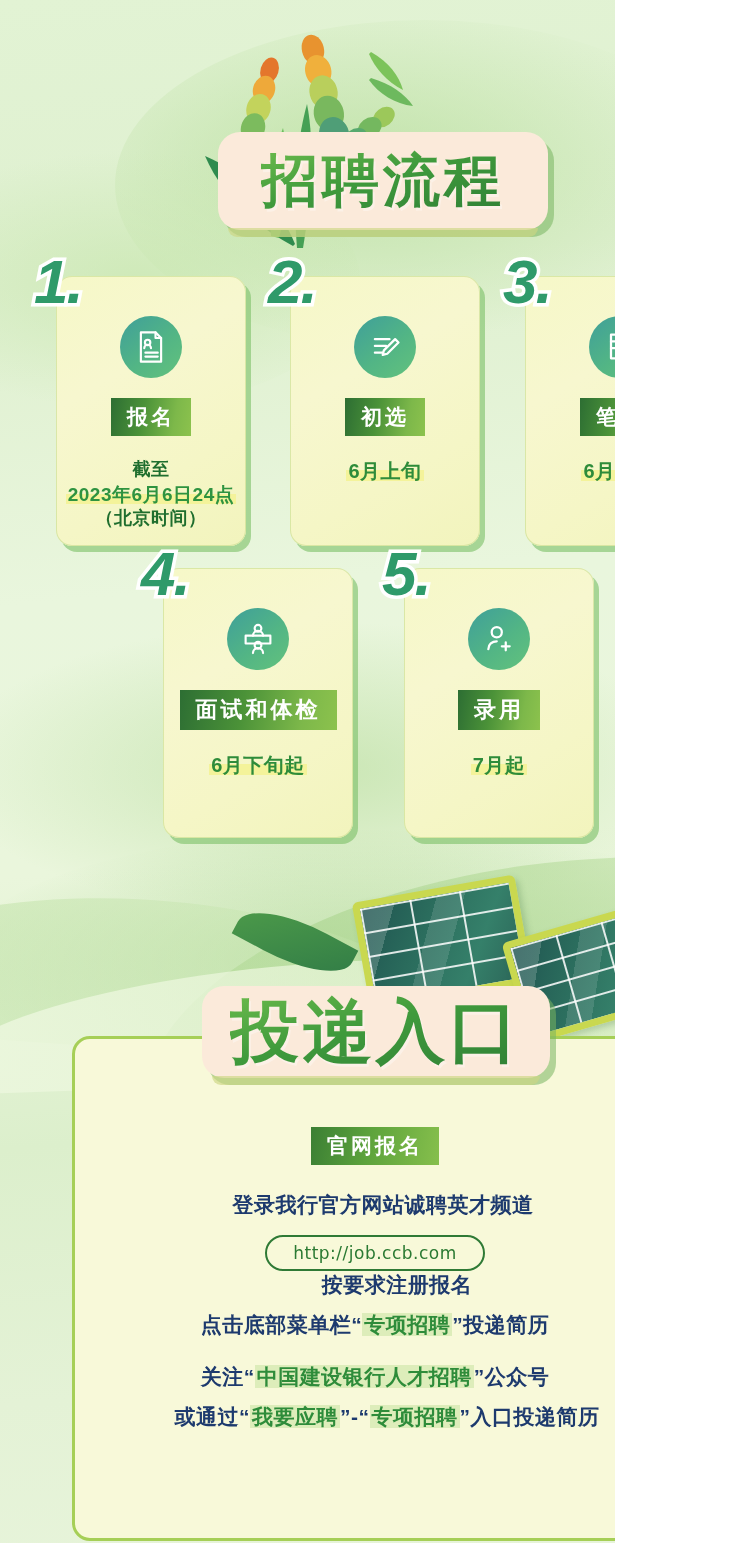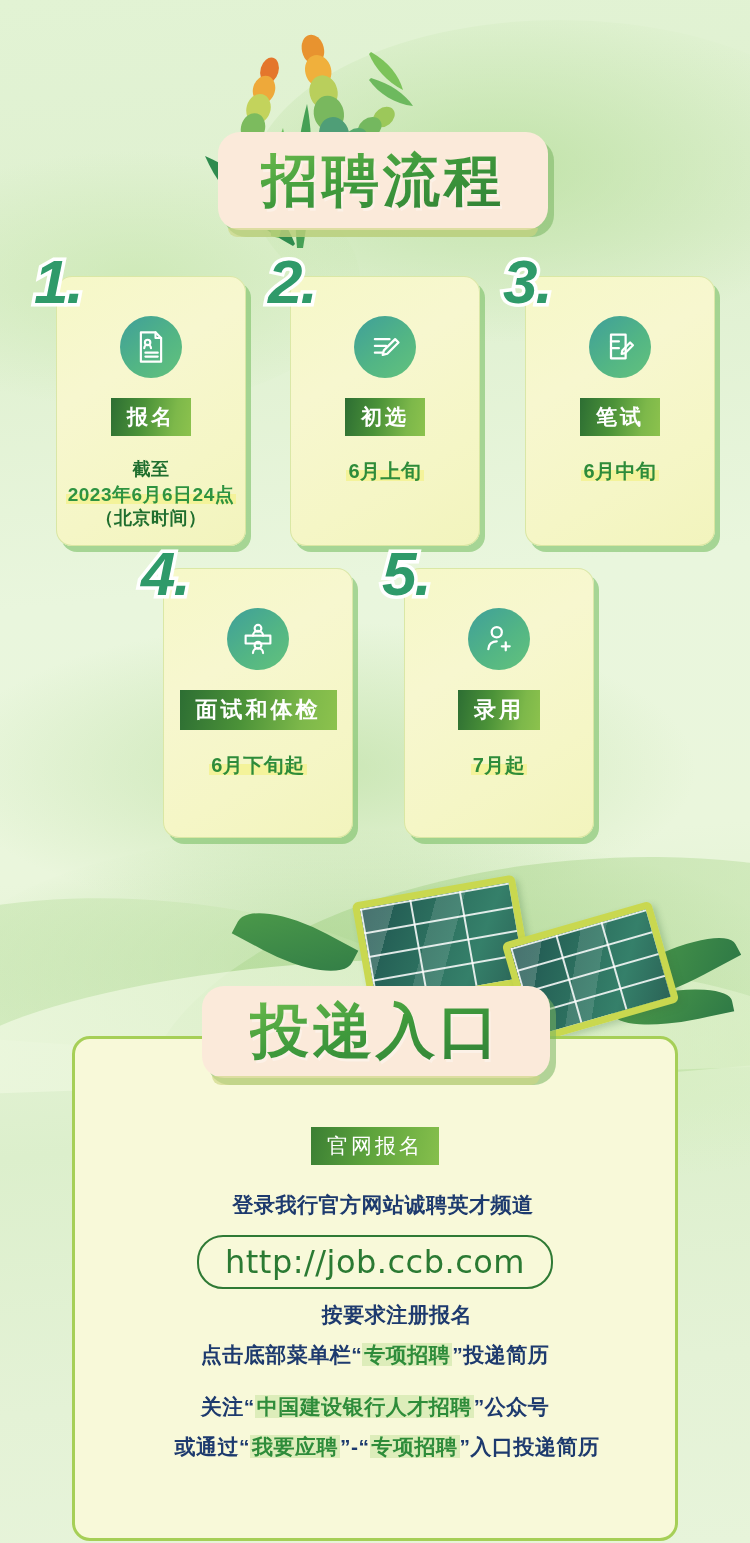--- a/index.html
+++ b/index.html
@@ -3,21 +3,21 @@
 <meta charset="utf-8">
 <style>
   * { box-sizing: border-box; margin: 0; padding: 0; }
   html, body {
     width: 750px; height: 1543px;
     font-family: "Liberation Sans", "DejaVu Sans", sans-serif;
     overflow: hidden;
   }
   #page {
     position: relative;
-    width: 750px; height: 1543px;
+    width: 615px; height: 1543px;
     background:
       linear-gradient(175deg, #e2f3d4 0%, #dff0d0 18%, #e9f6dd 38%, #eaf6dc 55%, #dcefcc 72%, #e4f2d6 88%, #e7f4da 100%);
     overflow: hidden;
   }
 
   
   .blob { position: absolute; border-radius: 50%; pointer-events: none; }
   .blob-a { width: 620px; height: 330px; right: -120px; top: 20px;
             background: radial-gradient(ellipse at 40% 45%, rgba(183,222,156,.75), rgba(183,222,156,0) 68%); }
   .blob-b { width: 500px; height: 260px; left: -140px; top: 150px;
@@ -61,21 +61,21 @@
   .title-text {
     font-weight: 700; letter-spacing: 4px;
     background: linear-gradient(165deg, #6fbe4e 0%, #3f9a3c 45%, #2f7f36 100%);
     -webkit-background-clip: text; background-clip: text; color: transparent;
     text-shadow: 0 0 0 transparent;
     filter: drop-shadow(2px 3px 0 rgba(255,255,255,.35));
   }
   #title-recruit { left: 218px; top: 132px; width: 330px; height: 98px; }
   #title-recruit .title-text { font-size: 57px; }
   #title-submit { left: 202px; top: 986px; width: 348px; height: 92px; }
-  #title-submit .title-text { font-size: 59px; }
+  #title-submit .title-text { font-size: 69px; }
 
   
   .card {
     position: absolute;
     width: 190px; height: 270px;
     border-radius: 16px;
     background: linear-gradient(150deg, #f6f8c8 0%, #f7f7cf 35%, #f5f6c6 70%, #f2f4bd 100%);
     box-shadow: 5px 6px 0 rgba(130,195,110,.65), inset 0 0 0 1px rgba(190,215,130,.5);
     display: flex; flex-direction: column; align-items: center;
     padding-top: 40px;
@@ -154,33 +154,33 @@
   
   #info-panel {
     position: absolute; left: 72px; top: 1036px;
     width: 606px; height: 505px;
     background: #f8f9d9;
     border: 3px solid #a6cf57;
     border-radius: 18px;
   }
   .sub-badge {
     display: inline-block; padding: 5px 16px;
-    color: #ffffff; font-weight: 400; font-size: 21px; letter-spacing: 3px;
+    color: #ffffff; font-weight: 700; font-size: 21px; letter-spacing: 3px;
     background: linear-gradient(100deg, #3b7f34 0%, #5da33c 45%, #86bf4c 100%);
     text-align: center;
   }
   .info-line {
     color: #1d3a6e; font-weight: 700; font-size: 21px;
     text-align: center; letter-spacing: .5px;
   }
   .url-pill {
     display: inline-block;
     border: 2px solid #2f7a35; border-radius: 26px;
     padding: 6px 26px;
-    color: #2b7a33; font-size: 32px; letter-spacing: .5px;
+    color: #2b7a33; font-size: 17px; letter-spacing: .5px;
     font-family: "DejaVu Sans", sans-serif;
     background: #f8f9d9;
   }
   .q-green { color: #2e8c3a; background: rgba(198,228,160,.55); padding: 0 2px; }
   .q-mark  { color: #1d3a6e; }
   .center { text-align: center; }
 </style>
 </head>
 <body>
 
@@ -321,21 +321,21 @@
   </div>
 
   <div id="info-panel">
     <div class="center" style="margin-top:88px;">
       <span class="sub-badge">官网报名</span>
     </div>
     <div class="info-line" style="margin-top:26px;padding-left:16px;">登录我行官方网站诚聘英才频道</div>
     <div class="center" style="margin-top:16px;">
       <span class="url-pill">http://job.ccb.com</span>
     </div>
-    <div class="info-line" style="margin-top:12px;padding-left:44px;">按要求注册报名</div>
+    <div class="info-line" style="margin-top:0;padding-left:44px;">按要求注册报名</div>
 
 
     <div class="info-line" style="margin-top:12px;">
       <span>点击底部菜单栏</span><span class="q-mark">“</span><span class="q-green">专项招聘</span><span class="q-mark">”</span><span>投递简历</span>
     </div>
 
     <div class="info-line" style="margin-top:24px;">
       <span>关注</span><span class="q-mark">“</span><span class="q-green">中国建设银行人才招聘</span><span class="q-mark">”</span><span>公众号</span>
     </div>
 

